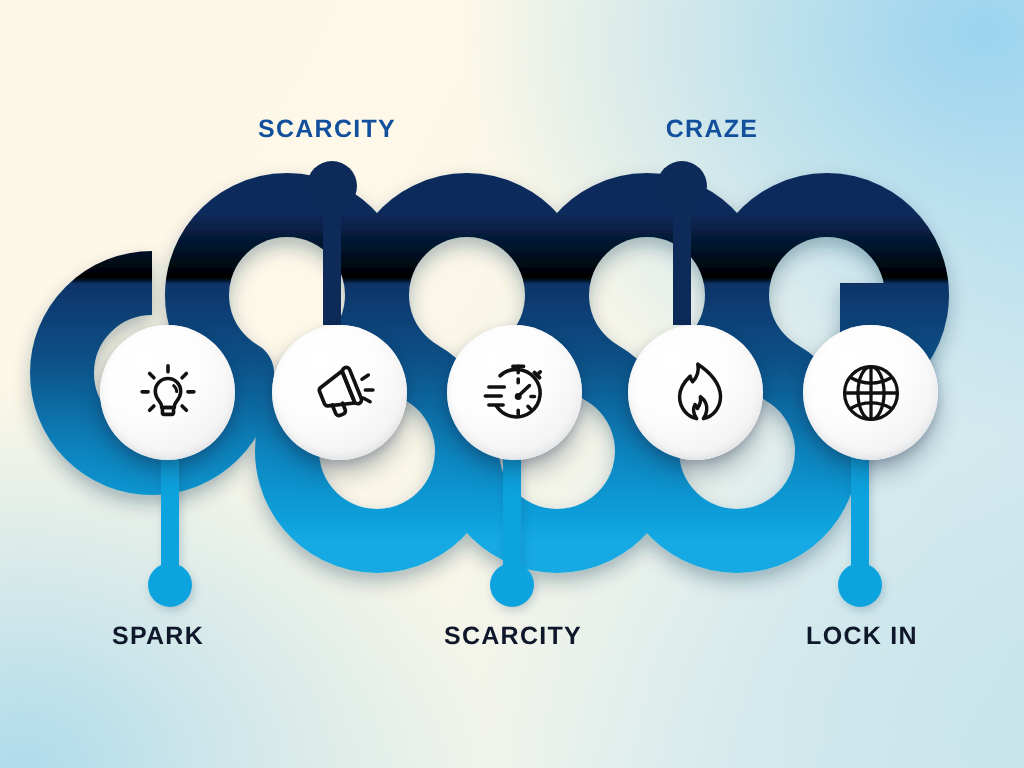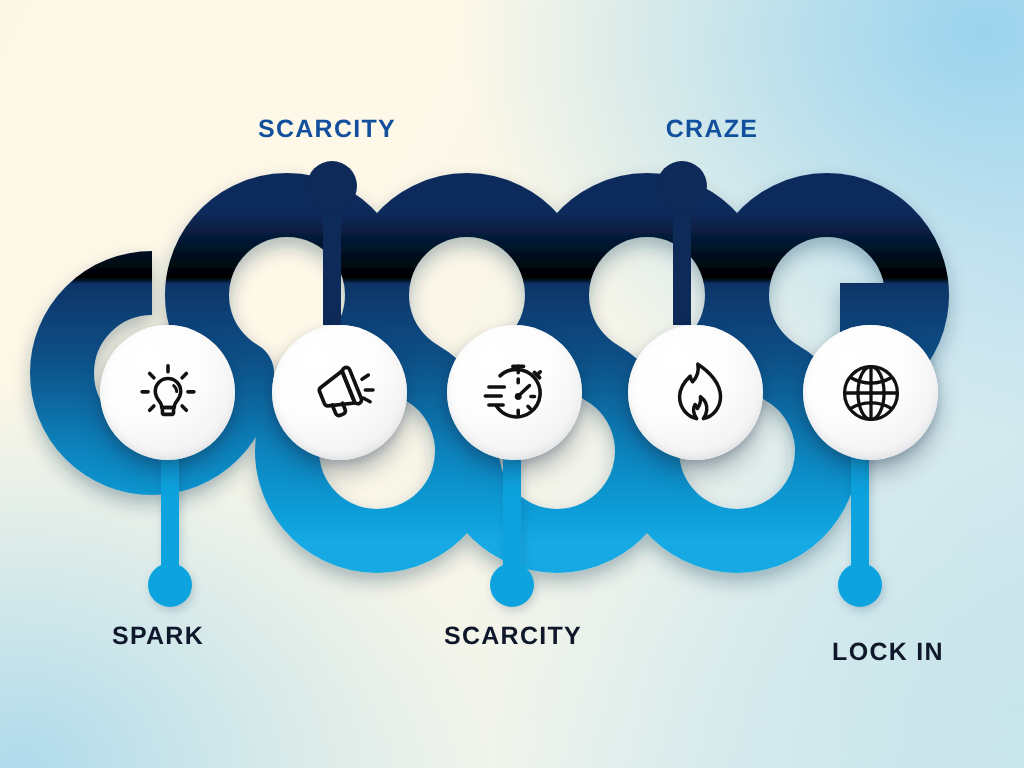--- a/index.html
+++ b/index.html
@@ -228,16 +228,16 @@
 
   <div class="label-layer">
     <div class="label bottom" style="left:158px; top:622px;">SPARK</div>
 
     <div class="label top" style="left:327px; top:115px;">SCARCITY</div>
 
     <div class="label bottom" style="left:513px; top:622px;">SCARCITY</div>
 
     <div class="label top" style="left:712px; top:115px;">CRAZE</div>
 
-    <div class="label bottom" style="left:888px; top:622px;margin-top:16px;">LOCK IN</div>
+    <div class="label bottom" style="left:862px; top:622px;">LOCK IN</div>
   </div>
 
 </div>
 
 </body></html>

